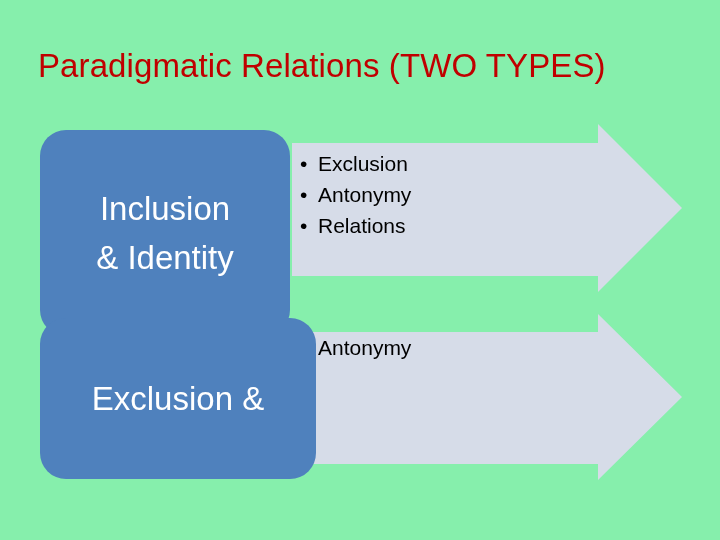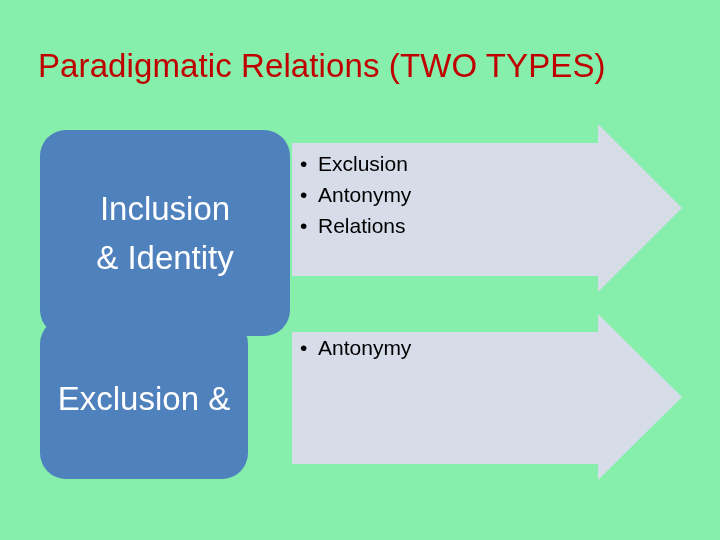--- a/index.html
+++ b/index.html
@@ -104,21 +104,21 @@
     box-sizing: border-box;
   }
   .row-1 .label-box {
     top: 10px;
     width: 250px;
     height: 206px;
     padding: 8px 10px;
   }
   .row-2 .label-box {
     top: 6px;
-    width: 208px;
+    width: 276px;
     height: 161px;
     padding: 0 8px;
   }
   .label-line {
     font-size: 33px;
     line-height: 49px;
     font-weight: 400;
     white-space: nowrap;
     text-align: center;
   }

